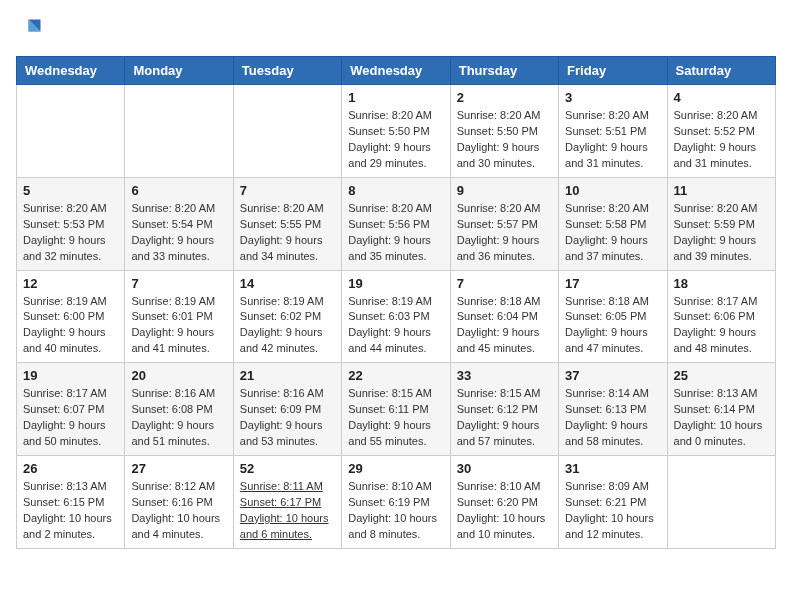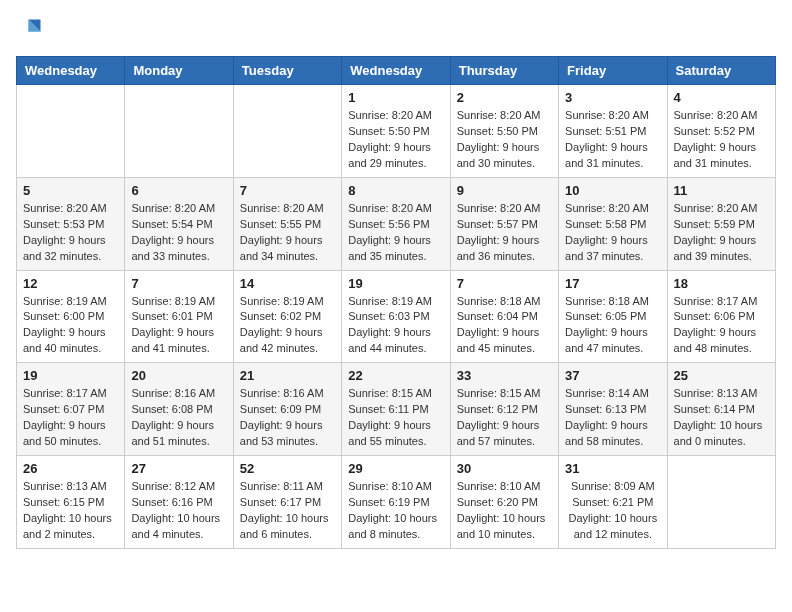--- a/index.html
+++ b/index.html
@@ -323,42 +323,42 @@
         </td>
         <td>
           <div class="day-num">27</div>
           <div class="day-info" style="white-space: pre-line;">Sunrise: 8:12 AM
 Sunset: 6:16 PM
 Daylight: 10 hours
 and 4 minutes.</div>
         </td>
         <td>
           <div class="day-num">52</div>
-          <div class="day-info" style="white-space: pre-line;">Sunrise: 8:11 AM
+          <div class="day-info" style="white-space: pre-line; text-decoration: underline;">Sunrise: 8:11 AM
 Sunset: 6:17 PM
 Daylight: 10 hours
 and 6 minutes.</div>
         </td>
         <td>
           <div class="day-num">29</div>
           <div class="day-info" style="white-space: pre-line;">Sunrise: 8:10 AM
 Sunset: 6:19 PM
 Daylight: 10 hours
 and 8 minutes.</div>
         </td>
         <td>
           <div class="day-num">30</div>
           <div class="day-info" style="white-space: pre-line;">Sunrise: 8:10 AM
 Sunset: 6:20 PM
 Daylight: 10 hours
 and 10 minutes.</div>
         </td>
         <td>
           <div class="day-num">31</div>
-          <div class="day-info" style="white-space: pre-line; text-align: center;">Sunrise: 8:09 AM
+          <div class="day-info" style="white-space: pre-line;">Sunrise: 8:09 AM
 Sunset: 6:21 PM
 Daylight: 10 hours
 and 12 minutes.</div>
         </td>
         <td class="empty-cell"></td>
       </tr>
     </tbody>
 </table>
 
 </body></html>

